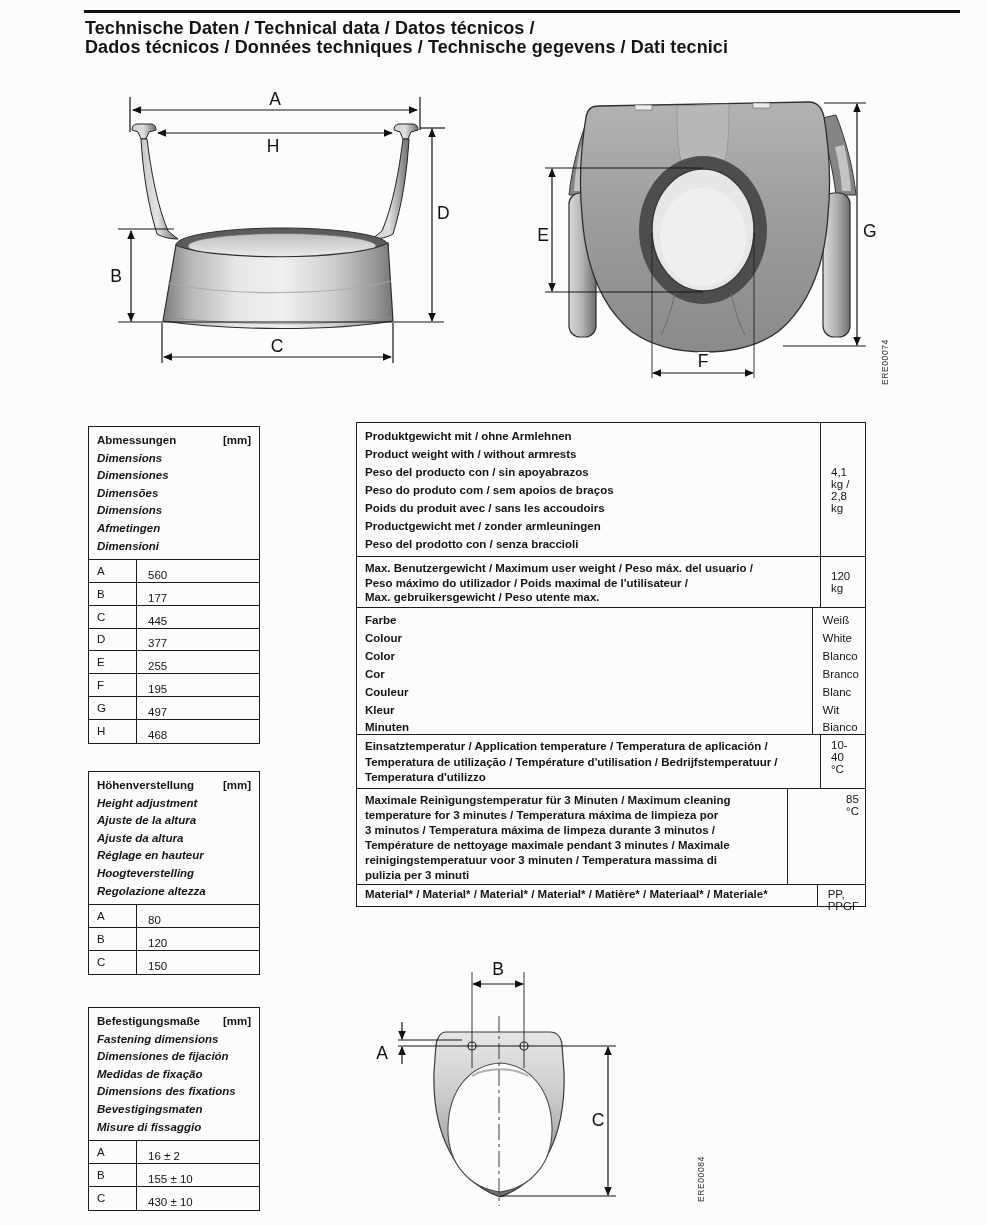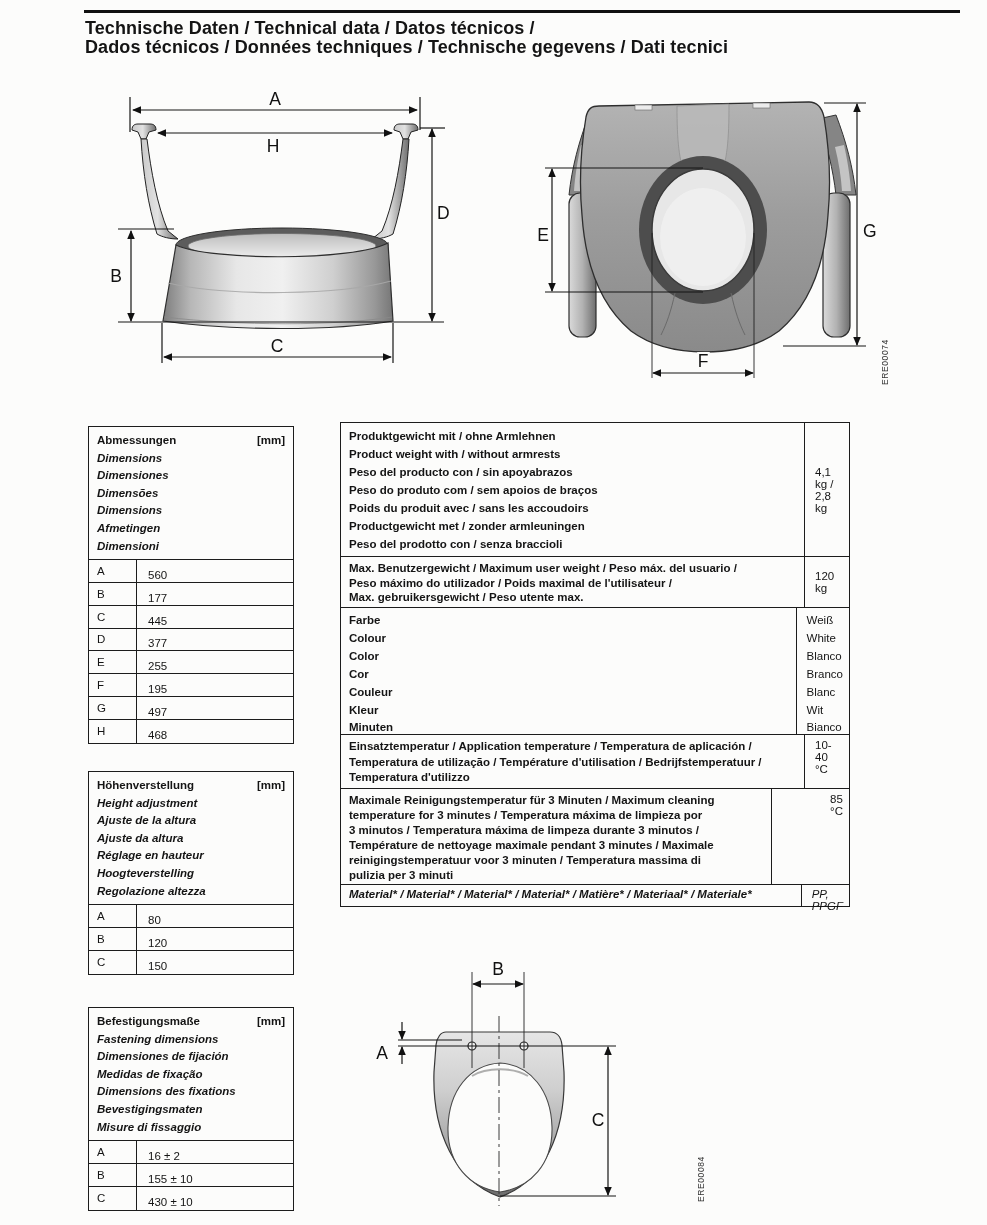--- a/index.html
+++ b/index.html
@@ -7,33 +7,33 @@
     width:987px;height:1225px;position:relative;
     background:#fcfcfb;color:#141414;
     font-family:"Liberation Sans", sans-serif;
     overflow:hidden;
   }
   .abs{position:absolute;}
   .top-rule{left:84px;top:10px;width:876px;height:3px;background:#101010;}
   .title{left:85px;top:19px;font-weight:bold;font-size:18px;line-height:19px;white-space:nowrap;letter-spacing:.1px;}
 
   
-  .dtable{border:1.6px solid #1c1c1c;width:206px;box-sizing:border-box;background:transparent;}
+  .dtable{border:1.6px solid #1c1c1c;width:172px;box-sizing:border-box;background:transparent;}
   .dtable .hdr{border-bottom:1.6px solid #1c1c1c;padding:5px 8px 4px 8px;font-weight:bold;font-size:11.5px;line-height:17.6px;}
   .dtable .hdr .l1{display:flex;justify-content:space-between;}
   .dtable .row{display:flex;height:22.8px;box-sizing:border-box;border-bottom:1.6px solid #1c1c1c;font-size:11.5px;align-items:stretch;}
   .dtable .row:last-child{border-bottom:none;}
   .dtable .c1{width:48px;box-sizing:border-box;padding-left:8px;border-right:1.6px solid #1c1c1c;display:flex;align-items:center;}
   .dtable .c2{flex:1;display:flex;align-items:center;padding-left:11px;margin-top:8px;}
   .nowrap{white-space:nowrap;font-style:italic;}
 
   
-  .spec{left:340px;top:422px;width:510px;border:1.6px solid #1c1c1c;box-sizing:border-box;}
+  .spec{left:356px;top:422px;width:510px;border:1.6px solid #1c1c1c;box-sizing:border-box;}
   .srow{display:flex;border-bottom:1.6px solid #1c1c1c;box-sizing:border-box;align-items:stretch;}
-  .srow:last-child{border-bottom:none;font-style:italic;}
+  .srow:last-child{border-bottom:none;}
   .slabel{width:464px;box-sizing:border-box;border-right:1.6px solid #1c1c1c;padding:4px 10px 2px 8px;font-weight:bold;font-size:11.5px;}
   .slabel div{white-space:nowrap;}
   .sval{flex:1;font-size:11.5px;padding:4px 6px 2px 10px;box-sizing:border-box;}
   .sval.center{display:flex;align-items:center;padding-top:0;padding-bottom:0;}
   .r1{height:134px;} .r1 .slabel{line-height:18px;}
   .r2{height:51px;}  .r2 .slabel{line-height:14.6px;}
   .r3{height:127px;} .r3 .slabel,.r3 .sval{line-height:17.9px;}
   .r4{height:54px;}  .r4 .slabel{line-height:15.5px;}
   .r5{height:96px;gap:48px;}  .r5 .slabel{line-height:15.1px;}
   .r6{height:21px;}  .r6 .slabel{line-height:13px;padding-top:3px;}

